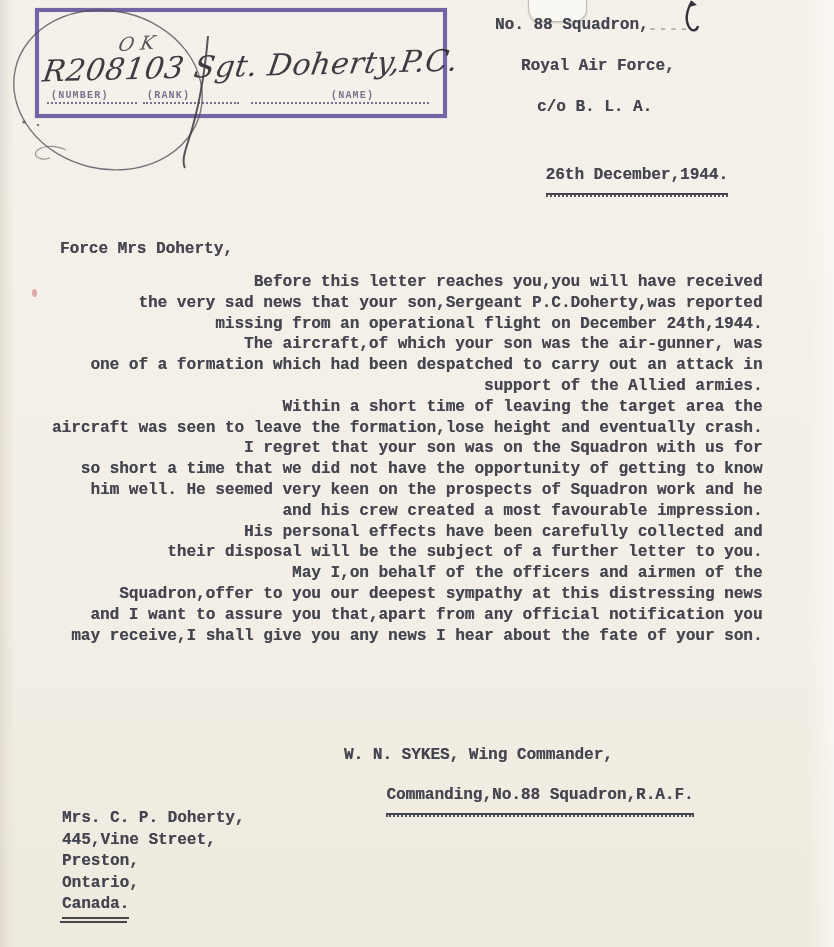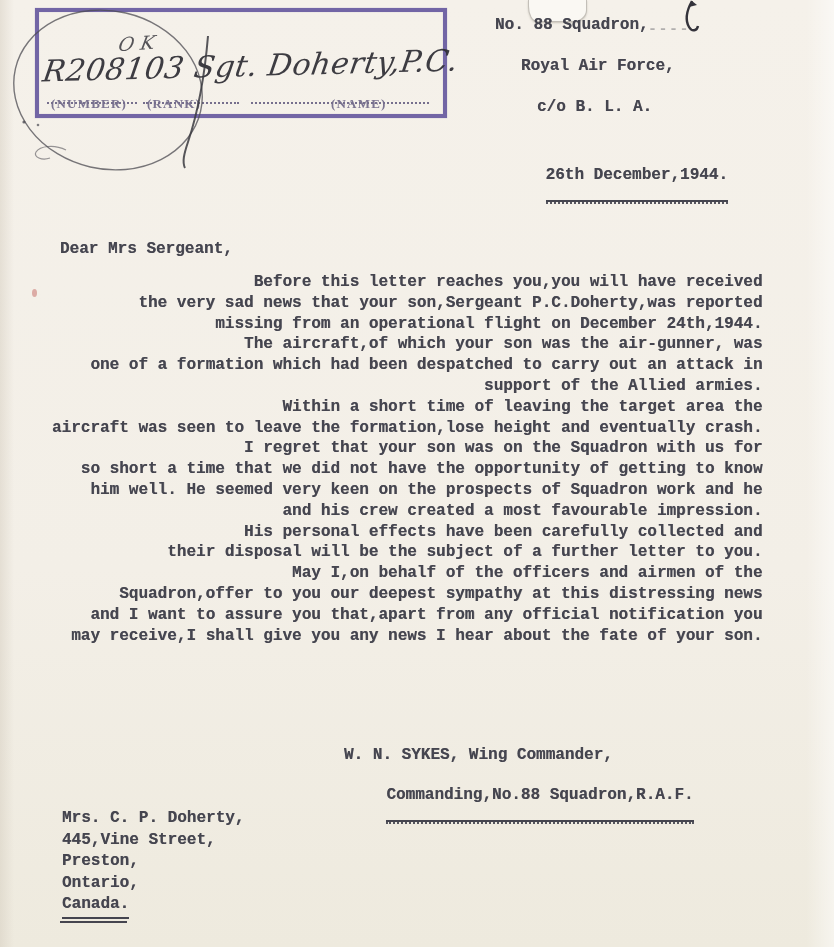--- a/index.html
+++ b/index.html
@@ -13,21 +13,21 @@
   .typed{
     position:absolute; width:max-content;
     font-weight:700; font-size:16px; color:var(--ink);
     text-shadow:0.3px 0.3px 0.6px rgba(69,69,82,.65);
     white-space:pre;
   }
   .body-block div{height:20.8px; white-space:pre;text-align:right;}
   .addr-block div{height:21.5px; white-space:pre; width:max-content;}
   .addr-block div:last-child{position:relative; border-bottom:2.5px solid var(--ink);}
   .addr-block div:last-child::after{content:""; position:absolute; left:-2px; right:2px; bottom:-6px; border-bottom:2px solid var(--ink);}
-  .dbl{display:inline-block; position:relative; border-bottom:2px solid var(--ink); padding-bottom:16px;}
+  .dbl{display:inline-block; position:relative; border-bottom:2px solid var(--ink); padding-bottom:9px;}
   .dbl::after{content:""; position:absolute; left:0; right:0; bottom:-4px; border-bottom:2px dotted var(--ink); opacity:.9;}
   
   .stamp-box{
     position:absolute; left:35px; top:8px; width:404px; height:102px;
     border:4px solid rgba(85,69,150,.82);
     box-shadow:0 0 1px rgba(85,69,150,.4), inset 0 0 1px rgba(85,69,150,.4);
   }
   .stamp-title{
     position:absolute; left:32px; top:3px; width:max-content;
     font-family:"Liberation Sans","DejaVu Sans",sans-serif;
@@ -37,23 +37,23 @@
   .script{
     font-family:"DejaVu Serif","Liberation Serif",serif; font-style:italic;
     color:var(--pen); width:max-content; position:absolute;
   }
   .hand-name{left:5px; top:36px; font-size:30px; letter-spacing:.5px;
     transform:skewX(-10deg) rotate(-1.5deg); opacity:.92;}
   .hand-ok{left:80px; top:20px; font-size:19px; transform:skewX(-14deg) rotate(-4deg); opacity:.8;}
   .dotline{position:absolute; top:78px; height:12px; border-bottom:2.5px dotted rgba(95,88,125,.85);}
   .dl1{left:8px; width:90px;} .dl2{left:104px; width:96px;} .dl3{left:212px; width:178px;}
   .stamp-label{
-    position:absolute; top:84px; width:max-content;
-    font-family:Liberation Serif, serif;
-    font-size:13px; font-weight:700; letter-spacing:1.2px;
+    position:absolute; top:78px; width:max-content;
+    font-family:Liberation Mono, monospace;
+    font-size:10px; font-weight:700; letter-spacing:1.2px;
     color:rgba(116,109,140,.95);
   }
   .lb1{left:12px;} .lb2{left:108px;} .lb3{left:292px;}
   .overlay{position:absolute; pointer-events:none;}
   .patch{
     position:absolute; left:528px; top:0; width:57px; height:21px;
     background:#faf8f3; border:1px solid rgba(150,145,135,.55); border-top:none;
     border-radius:0 0 14px 9px / 0 0 12px 16px;
     box-shadow:0 1px 2px rgba(120,115,100,.35);
   }
@@ -96,21 +96,21 @@
   <div>
     <div class="typed" style="left:495px;top:16px;">No. 88 Squadron,</div>
     <div class="pen-dash">----</div>
     <div class="typed" style="left:521px;top:57px;">Royal Air Force,</div>
     <div class="typed" style="left:537px;top:98px;">c/o B. L. A.</div>
     <div class="typed" style="left:488px;top:148px;">
       <span class="dbl">26th December,1944.</span>
     </div>
   </div>
 
-  <div class="typed" style="left:60px;top:240px;">Dear Mrs Sergeant,</div>
+  <div class="typed" style="left:60px;top:240px;">Force Mrs Doherty,</div>
 
   <div class="typed body-block" style="left:52px;top:273px;"><div>                    Before this letter reaches you,you will have received</div><div>the very sad news that your son,Sergeant P.C.Doherty,was reported</div><div>missing from an operational flight on December 24th,1944.</div><div>                  The aircraft,of which your son was the air-gunner, was</div><div>one of a formation which had been despatched to carry out an attack in</div><div>support of the Allied armies.</div><div>                  Within a short time of leaving the target area the</div><div>aircraft was seen to leave the formation,lose height and eventually crash.</div><div>                    I regret that your son was on the Squadron with us for</div><div>so short a time that we did not have the opportunity of getting to know</div><div>him well. He seemed very keen on the prospects of Squadron work and he</div><div>and his crew created a most favourable impression.</div><div>                    His personal effects have been carefully collected and</div><div>their disposal will be the subject of a further letter to you.</div><div>                    May I,on behalf of the officers and airmen of the</div><div>Squadron,offer to you our deepest sympathy at this distressing news</div><div>and I want to assure you that,apart from any official notification you</div><div>may receive,I shall give you any news I hear about the fate of your son.</div></div>
 
 
   <div class="typed" style="left:344px;top:746px;">W. N. SYKES, Wing Commander,</div>
   <div class="typed" style="left:348px;top:768px;">
     <span class="dbl">Commanding,No.88 Squadron,R.A.F.</span>
   </div>
 
   <div class="typed addr-block" style="left:62px;top:809px;"><div>Mrs. C. P. Doherty,</div><div>445,Vine Street,</div><div>Preston,</div><div>Ontario,</div><div>Canada.</div></div>

